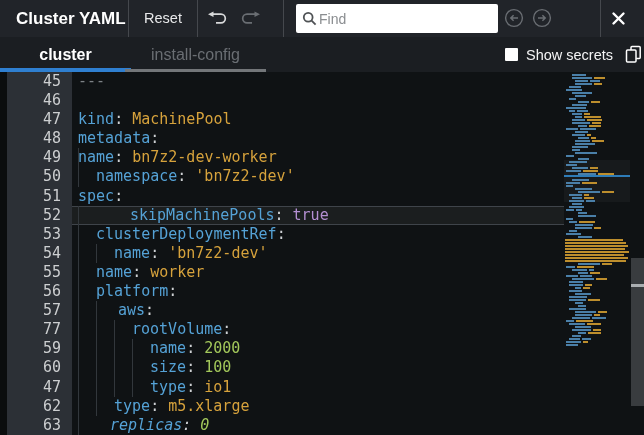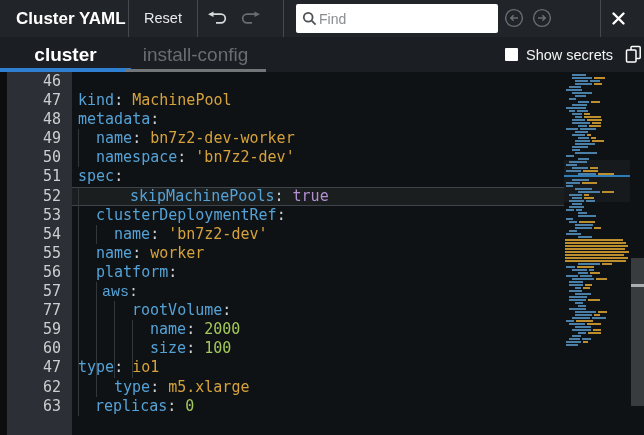--- a/index.html
+++ b/index.html
@@ -22,21 +22,21 @@
   .find-input{border:none;outline:none;background:transparent;flex:1;font-size:14px;color:#151515;
          font-family:"Liberation Sans",sans-serif;min-width:0;}
   .find-input::placeholder{color:#8a8d90;}
   .prev-btn{left:503px;top:7px;}
   .next-btn{left:531px;top:7px;}
   .close-btn{left:610px;top:10px;}
 
   
   .tabbar{position:absolute;top:37px;left:0;width:644px;height:35px;background:#1b1e22;}
   .tab{position:absolute;top:0;height:35px;display:flex;align-items:center;justify-content:center;
-       font-size:19px;cursor:pointer;}
+       font-size:16px;cursor:pointer;}
   .tab-active{left:0;width:131px;color:#ffffff;font-weight:700;}
   .tab-active::after{content:"";position:absolute;left:0;right:0;bottom:0;height:4px;background:var(--c-accent,#2f7fd0);}
   .tab-inactive{left:125px;width:141px;color:#6a6e73;}
   .tab-inactive::after{content:"";position:absolute;left:0;right:0;bottom:0;height:3px;background:#737679;}
   .secrets{position:absolute;left:505px;top:0;height:35px;display:flex;align-items:center;gap:8px;cursor:pointer;}
   .checkbox{width:13px;height:13px;background:#ffffff;border-radius:1px;display:inline-block;}
   .secrets-label{color:#f4f4f5;font-size:14.5px;}
   .copy-btn{left:625px;top:45px;}
 
   
@@ -139,33 +139,37 @@
       <rect x="1.5" y="5" width="9.5" height="12" rx="1" fill="#1b1e22" stroke="#ffffff" stroke-width="1.5"></rect>
       <path d="M6 5 V2.5 A1 1 0 0 1 7 1.5 H14.2 A1 1 0 0 1 15.2 2.5 V12.5 A1 1 0 0 1 14.2 13.5 H11.2" fill="none" stroke="#ffffff" stroke-width="1.5"></path>
     </svg>
   </button>
 
   <div class="editor">
     <div class="left-strip"></div>
     <div class="gutter-bg"></div>
     <div class="rows" id="rows">
         <div class="code-row">
+          <div class="lnum">45</div>
+          <div class="lcode"><span style="padding-left: 0px;"><span class="tk-punct">---</span></span></div>
+        </div>
+        <div class="code-row">
           <div class="lnum">46</div>
         </div>
         <div class="code-row">
           <div class="lnum">47</div>
           <div class="lcode"><span style="padding-left: 0px;"><span class="tk-key">kind</span><span class="tk-colon">:</span><span class="tk-str"> MachinePool</span></span></div>
         </div>
         <div class="code-row">
           <div class="lnum">48</div>
           <div class="lcode"><span style="padding-left: 0px;"><span class="tk-key">metadata</span><span class="tk-colon">:</span></span></div>
         </div>
         <div class="code-row">
           <div class="lnum">49</div>
-          <div class="lcode"><div class="guide" style="left: 6px;"></div><span style="padding-left: 18px;"><span class="tk-key">name</span><span class="tk-colon">:</span><span class="tk-str"> bn7z2-dev-worker</span></span></div>
+          <div class="lcode"><div class="guide" style="left: 6px;"></div><span style=""><span class="tk-key">name</span><span class="tk-colon">:</span><span class="tk-str"> bn7z2-dev-worker</span></span></div>
         </div>
         <div class="code-row">
           <div class="lnum">50</div>
           <div class="lcode"><div class="guide" style="left: 6px;"></div><span style="padding-left: 18px;"><span class="tk-key">namespace</span><span class="tk-colon">:</span><span class="tk-str"> 'bn7z2-dev'</span></span></div>
         </div>
         <div class="code-row">
           <div class="lnum">51</div>
           <div class="lcode"><span style="padding-left: 0px;"><span class="tk-key">spec</span><span class="tk-colon">:</span></span></div>
         </div>
         <div class="code-row current">
@@ -183,45 +187,45 @@
         <div class="code-row">
           <div class="lnum">55</div>
           <div class="lcode"><div class="guide" style="left: 6px;"></div><span style="padding-left: 18px;"><span class="tk-key">name</span><span class="tk-colon">:</span><span class="tk-str"> worker</span></span></div>
         </div>
         <div class="code-row">
           <div class="lnum">56</div>
           <div class="lcode"><div class="guide" style="left: 6px;"></div><span style="padding-left: 18px;"><span class="tk-key">platform</span><span class="tk-colon">:</span></span></div>
         </div>
         <div class="code-row">
           <div class="lnum">57</div>
-          <div class="lcode"><div class="guide" style="left: 6px;"></div><div class="guide" style="left: 24px;"></div><span style="padding-left: 24px; font-family: Liberation Mono, monospace;"><span class="tk-key">aws</span><span class="tk-colon">:</span></span></div>
+          <div class="lcode"><div class="guide" style="left: 6px;"></div><div class="guide" style="left: 24px;"></div><span style="padding-left: 40px;"><span class="tk-key">aws</span><span class="tk-colon">:</span></span></div>
         </div>
         <div class="code-row">
           <div class="lnum">77</div>
           <div class="lcode"><div class="guide" style="left: 6px;"></div><div class="guide" style="left: 24px;"></div><div class="guide" style="left: 42px;"></div><span style="padding-left: 54px;"><span class="tk-key">rootVolume</span><span class="tk-colon">:</span></span></div>
         </div>
         <div class="code-row">
           <div class="lnum">59</div>
           <div class="lcode"><div class="guide" style="left: 6px;"></div><div class="guide" style="left: 24px;"></div><div class="guide" style="left: 42px;"></div><div class="guide" style="left: 60px;"></div><span style="padding-left: 72px;"><span class="tk-key">name</span><span class="tk-colon">:</span><span class="tk-num"> 2000</span></span></div>
         </div>
         <div class="code-row">
           <div class="lnum">60</div>
           <div class="lcode"><div class="guide" style="left: 6px;"></div><div class="guide" style="left: 24px;"></div><div class="guide" style="left: 42px;"></div><div class="guide" style="left: 60px;"></div><span style="padding-left: 72px;"><span class="tk-key">size</span><span class="tk-colon">:</span><span class="tk-num"> 100</span></span></div>
         </div>
         <div class="code-row">
           <div class="lnum">47</div>
-          <div class="lcode"><div class="guide" style="left: 6px;"></div><div class="guide" style="left: 24px;"></div><div class="guide" style="left: 42px;"></div><div class="guide" style="left: 60px;"></div><span style=""><span class="tk-key">type</span><span class="tk-colon">:</span><span class="tk-str"> io1</span></span></div>
+          <div class="lcode"><div class="guide" style="left: 6px;"></div><div class="guide" style="left: 24px;"></div><div class="guide" style="left: 42px;"></div><div class="guide" style="left: 60px;"></div><span style="padding-left: 72px;"><span class="tk-key">type</span><span class="tk-colon">:</span><span class="tk-str"> io1</span></span></div>
         </div>
         <div class="code-row">
           <div class="lnum">62</div>
           <div class="lcode"><div class="guide" style="left: 6px;"></div><div class="guide" style="left: 24px;"></div><span style="padding-left: 36px;"><span class="tk-key">type</span><span class="tk-colon">:</span><span class="tk-str"> m5.xlarge</span></span></div>
         </div>
         <div class="code-row">
           <div class="lnum">63</div>
-          <div class="lcode"><div class="guide" style="left: 6px;"></div><span style="padding-left: 17px;"><span class="tk-key">replicas</span><span class="tk-colon">:</span><span class="tk-num"> 0</span></span></div>
+          <div class="lcode"><div class="guide" style="left: 6px;"></div><span style="padding-left: 32px; font-style: italic;"><span class="tk-key">replicas</span><span class="tk-colon">:</span><span class="tk-num"> 0</span></span></div>
         </div>
       </div>
 
     <div class="minimap" id="minimap">
       <div class="mm-viewport"></div>
       <div class="mm-cursor"></div>
     <div class="mm-line" style="left: 8px; top: 2px; width: 14.4791px; background: rgb(74, 127, 168);"></div>
         <div class="mm-line" style="left: 8px; top: 5px; width: 19.6124px; background: rgb(74, 127, 168);"></div>
         <div class="mm-line" style="left: 29.6124px; top: 5px; width: 11.4271px; background: rgb(189, 142, 45);"></div>
         <div class="mm-line" style="left: 11px; top: 8px; width: 13.2052px; background: rgb(74, 127, 168);"></div>

